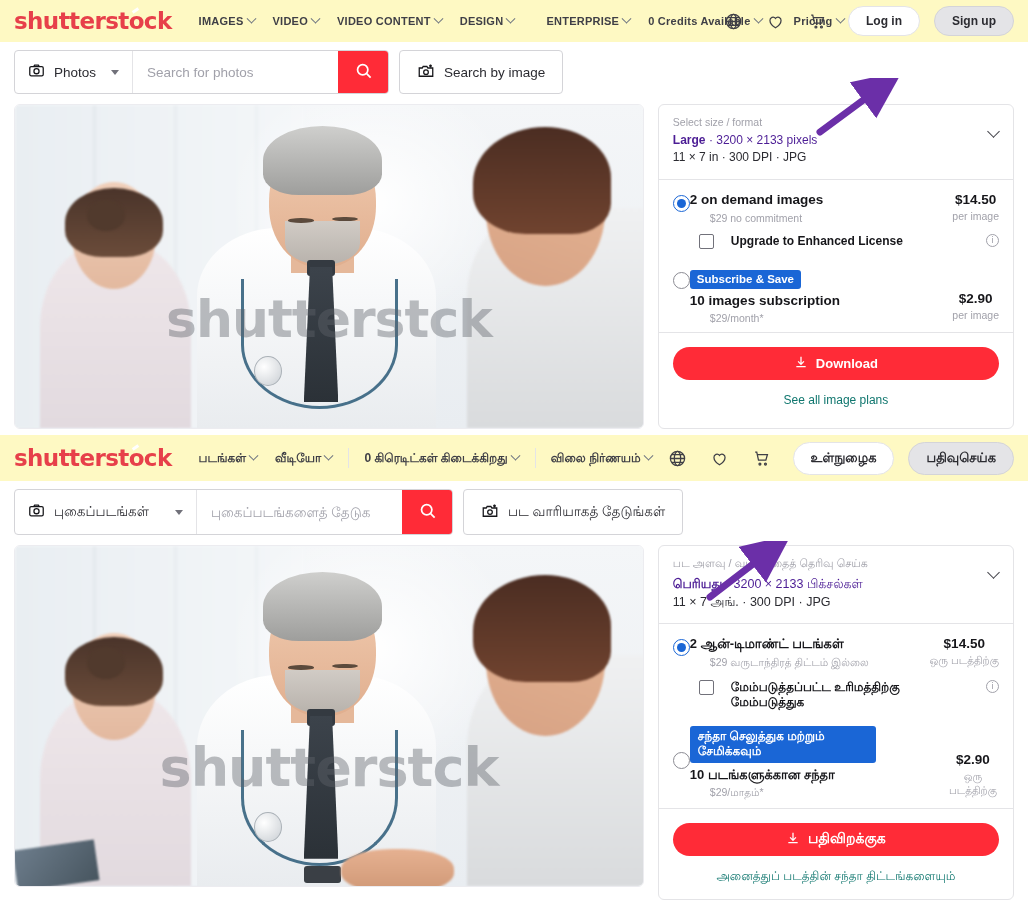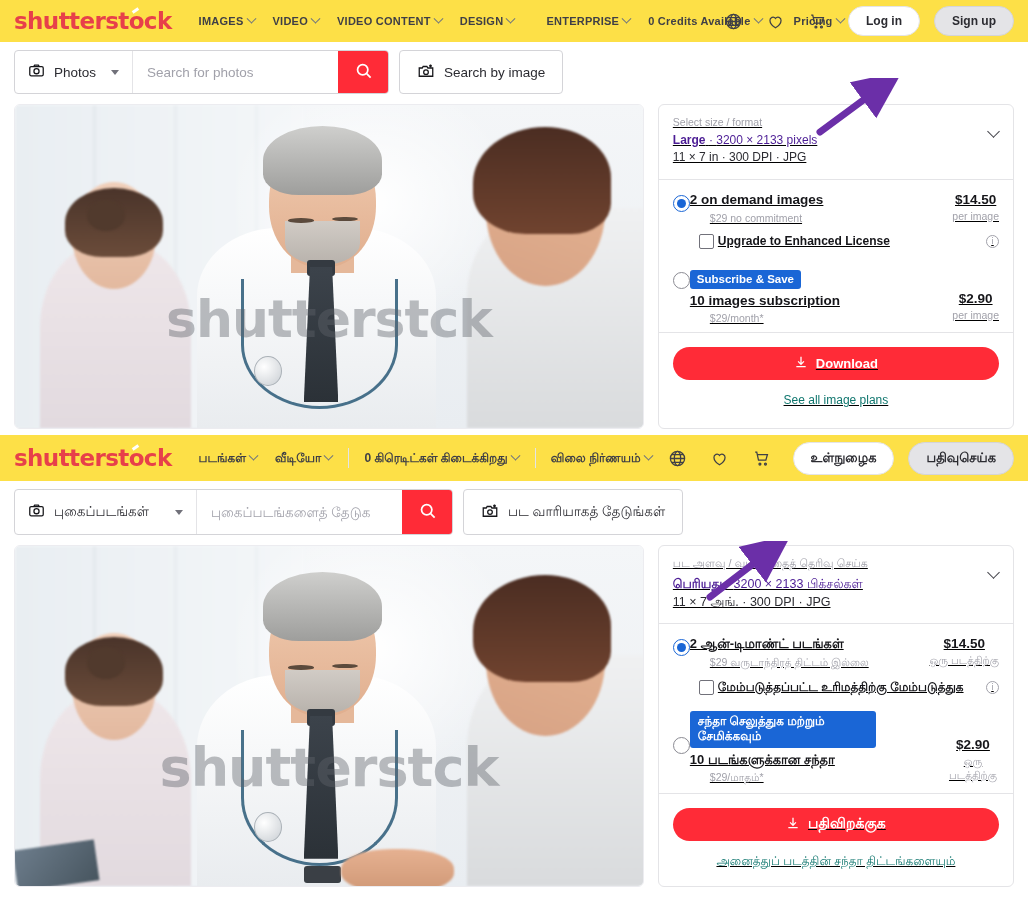--- a/index.html
+++ b/index.html
@@ -8,21 +8,21 @@
     background: #ffffff;
     font-family: "Liberation Sans", "DejaVu Sans", sans-serif;
     overflow: hidden;
   }
   .page { position: relative; width: 1028px; height: 917px; overflow: hidden; }
 
   
   .hdr {
     display: flex; align-items: center;
     height: 42px; padding: 0 14px;
-    background: #fde047;
+    background: #fef9c3;
     position: relative; z-index: 5;
   }
   .logo {
     font-family: "DejaVu Sans", sans-serif;
     font-weight: 700; font-size: 23px; letter-spacing: -0.6px;
     color: #e7404a; white-space: nowrap;
     margin-right: 18px; line-height: 1;
   }
   .logo .dot { position: relative; }
   .logo .dot:after{
@@ -162,21 +162,21 @@
     position:absolute; left:0; right:0; top:56%;
     text-align:center; font-family:"DejaVu Sans", sans-serif;
     font-weight:700; font-size:54px; letter-spacing:-1px;
     color: rgba(96,100,108,.42); user-select:none;
   }
   .photo.a .wm { top:57%; font-size:52px; }
 
   
   .side {
     width: 376px; border:1px solid #e4e4e7; border-radius:6px; background:#fff;
-    display:flex; flex-direction:column;text-decoration:underline;
+    display:flex; flex-direction:column;
   }
   .sizebox { padding:11px 14px 12px; border-bottom:1px solid #e4e4e7; position:relative; cursor:pointer; }
   .sizelbl { font-size:10.5px; color:#a1a1aa; margin-bottom:4px; }
   .sizemain { font-size:12px; color:#4c1d95; line-height:1.45; }
   .sizemain b { font-weight:700; }
   .sizesub { font-size:12px; color:#2b2b31; line-height:1.45; }
   .chev {
     position:absolute; right:15px; top:22px; width:9px; height:9px;
     border-right:1.6px solid #3f3f46; border-bottom:1.6px solid #3f3f46;
     transform: rotate(45deg);
@@ -195,21 +195,21 @@
   .opttitle { font-size:13.5px; font-weight:700; color:#16161a; line-height:1.25; }
   .optsub { font-size:10.5px; color:#a1a1aa; margin-top:3px;margin-left:20px; }
   .optprice { text-align:center; flex:0 0 auto; }
   .price { font-size:13.5px; font-weight:700; color:#16161a; }
   .perimg { font-size:10.5px; color:#a1a1aa; margin-top:3px; }
   .badge {
     display:inline-block; background:#1a66d6; color:#fff;
     font-size:11.5px; font-weight:700; border-radius:3px;
     padding:2px 7px; margin-bottom:4px; line-height:1.3;
   }
-  .upg { display:flex; align-items:center; gap:4px; margin: 10px 0 0 26px; }
+  .upg { display:flex; gap:17px; margin: 10px 0 0 26px; }
   .cbx { width:15px; height:15px; border:1.6px solid #71717a; border-radius:2px; flex:0 0 auto; background:#fff; }
   .upglbl { font-size:12px; font-weight:700; color:#16161a; line-height:1.25; flex:1; }
   .info {
     width:13px;height:13px;border:1.2px solid #a1a1aa;border-radius:50%;
     font-size:9px;color:#a1a1aa;display:flex;align-items:center;justify-content:center;
     flex:0 0 auto; font-family:"DejaVu Sans",sans-serif;
   }
   .dlwrap { padding: 14px; }
   .dlbtn {
     width:100%; height:33px; border:0; border-radius:18px; background:#ff2b37;

